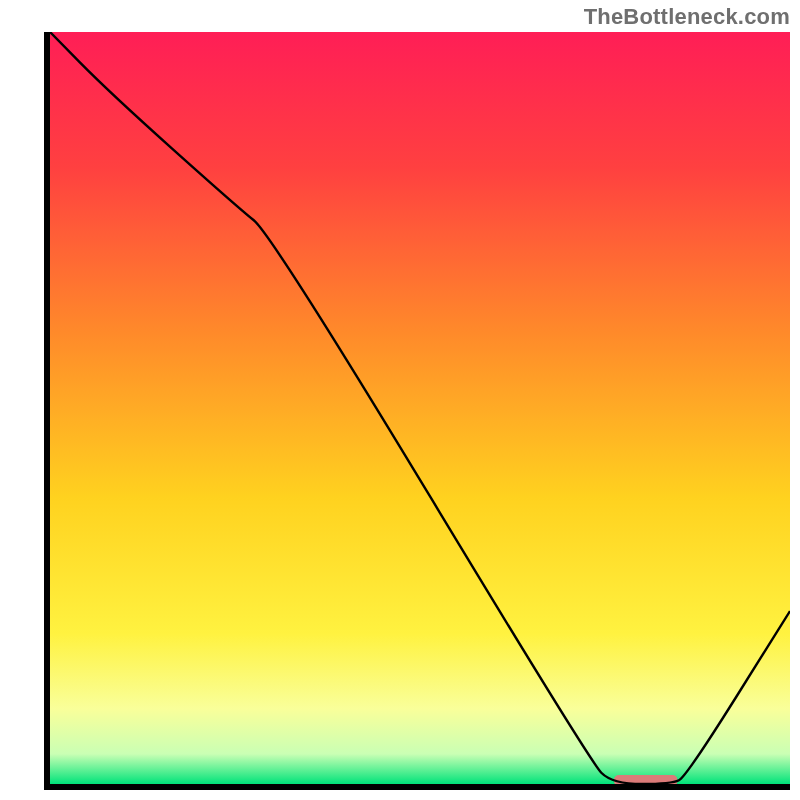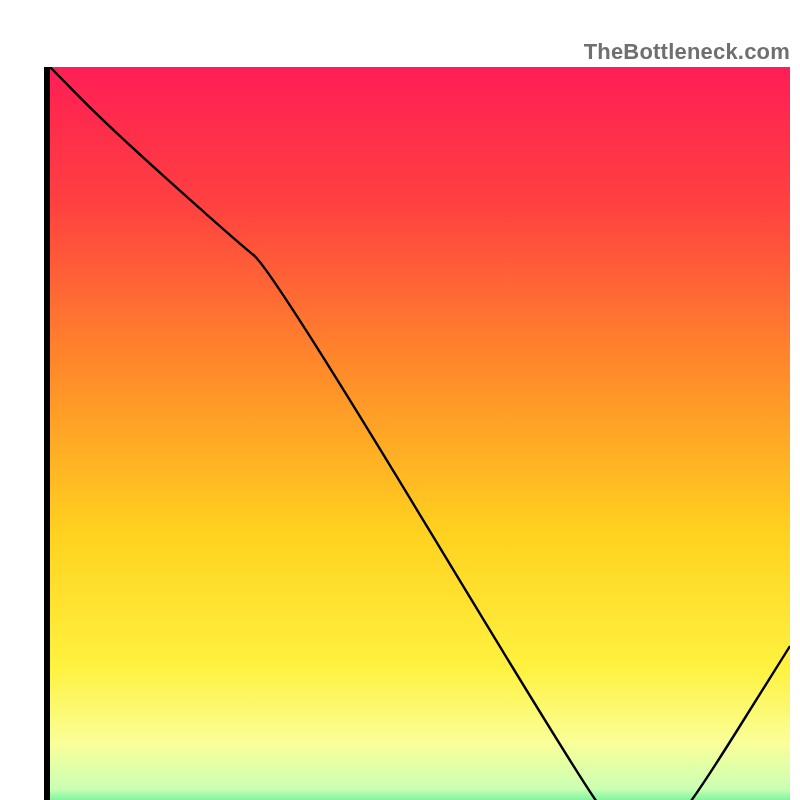--- a/index.html
+++ b/index.html
@@ -8,21 +8,20 @@
     width: 800px;
     height: 800px;
     background: #ffffff;
     font-family: Arial, Helvetica, sans-serif;
     overflow: hidden;
   }
   .canvas {
     position: relative;
     width: 800px;
     height: 752px;
-    margin-top: 35px;
   }
   .watermark {
     position: absolute;
     top: 4px;
     right: 10px;
     font-size: 22px;
     font-weight: bold;
     color: #6f6f6f;
     letter-spacing: 0.2px;
   }

